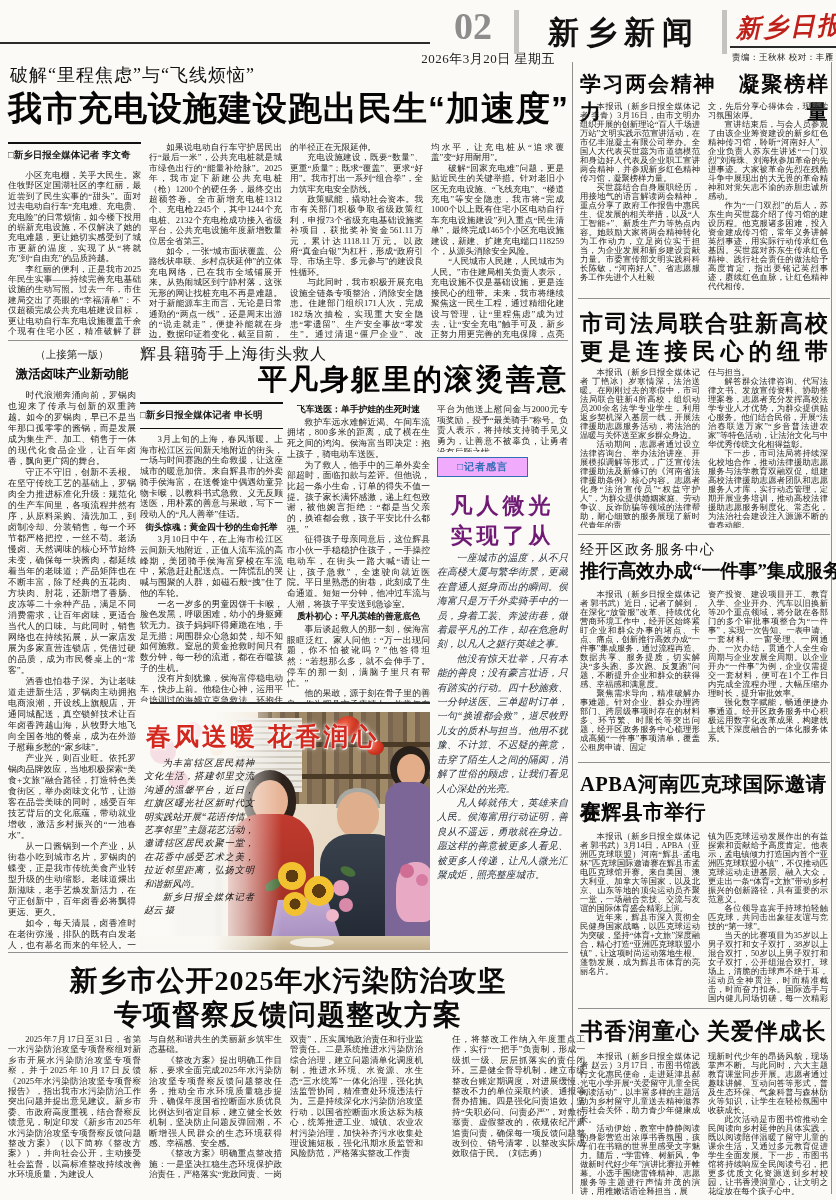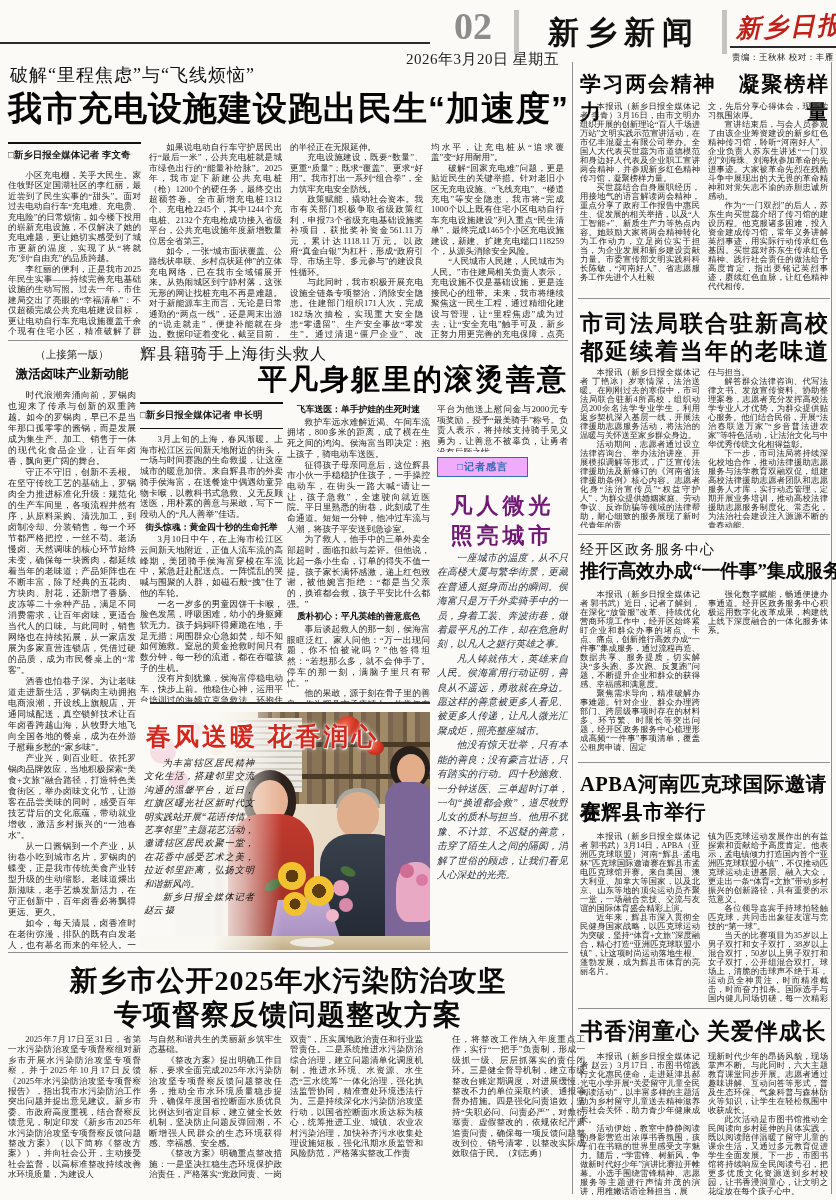--- a/index.html
+++ b/index.html
@@ -6,21 +6,21 @@
   html,body{background:#d9d9d5}
   .page{position:relative;width:836px;height:1200px;margin:0 auto;background:#fbfaf6;
         font-family:"Liberation Serif","DejaVu Serif",serif;color:#1c1c1c;overflow:hidden}
   .abs{position:absolute}
   .rule{position:absolute;background:#2b2b2b}
   .h-hei{font-family:"Liberation Sans","DejaVu Sans",sans-serif;font-weight:900}
   .h-song{font-family:Liberation Serif, serif;font-weight:bold}
   .jl{text-align:justify;text-align-last:justify}
   
   .page-num{font-family:"Liberation Serif",serif;font-weight:bold;font-size:38px;color:#8d8d8d;text-align:center}
-  .hdr-date{font-size:15px;color:#222;letter-spacing:.5px}
+  .hdr-date{font-size:13px;color:#222;text-align:center;letter-spacing:.5px}
   .vbar{position:absolute;width:5px;height:44px;background:#c3c3c0}
   .section-title{font-size:31px;letter-spacing:7px;text-align:center;color:#101010}
   .masthead{font-size:25px;font-weight:bold;font-style:italic;color:#c0201a;transform:rotate(-2deg);letter-spacing:2px;white-space:nowrap}
   .editors{font-size:8.5px;color:#222;letter-spacing:.5px}
   
   .art-body{position:absolute;overflow:hidden}
   .art-body p{margin:0;text-align:justify;text-indent:2em;color:#262626}
   .art-body p.cont{text-indent:0}
   .art-body p.sub{text-indent:0;text-align:center;font-weight:bold;
      font-family:"Liberation Sans","DejaVu Sans",sans-serif;margin:2px 0;color:#111}
@@ -169,38 +169,38 @@
         <p>3月上旬的上海，春风渐暖。上海市松江区云间新天地附近的街头，一场与时间赛跑的生命救援，让这座城市的暖意加倍。来自辉县市的外卖骑手侯海富，在送餐途中偶遇幼童异物卡喉，以教科书式急救、义无反顾送医，用朴素的善意与果敢，写下一段动人的“凡人善举”佳话。</p>
         <p class="sub">街头惊魂：黄金四十秒的生命托举</p>
         <p>3月10日中午，在上海市松江区云间新天地附近，正值人流车流的高峰期，美团骑手侯海富穿梭在车流中，紧急赶赴配送点。一阵慌乱的哭喊与围聚的人群，如磁石般“拽”住了他的车轮。</p>
         <p>一名一岁多的男童因饼干卡喉，脸色发黑，呼吸困难，幼小的身躯瘫软无力。孩子妈妈吓得瘫跪在地，手足无措；周围群众心急如焚，却不知如何施救。窒息的黄金抢救时间只有数分钟，每一秒的流逝，都在吞噬孩子的生机。</p>
         <p>没有片刻犹豫，侯海富停稳电动车，快步上前。他稳住心神，运用平台培训过的海姆立克急救法，环抱住孩子，精准发力，快速冲击孩子腹部。一秒，两秒……四十秒的生死竞速后，卡在气道的饼干被咳出，孩子发出微弱的啼哭。险情暂解，可孩子依旧双眼紧闭、意识不清，必须立刻送医。</p>
       </div>
   </div>
   <div class="art-body f-rescue" style="left:287px;top:402px;width:143px;height:300px">
       <p class="sub">飞车送医：单手护娃的生死时速</p>
       <p>救护车远水难解近渴、午间车流拥堵，800多米的距离，成了横在生死之间的鸿沟。侯海富当即决定：抱上孩子，骑电动车送医。</p>
+      <p>为了救人，他手中的三单外卖全部超时，面临扣款与差评。但他说，比起一条小生命，订单的得失不值一提。孩子家长满怀感激，递上红包致谢，被他婉言拒绝：“都是当父亲的，换谁都会救，孩子平安比什么都强。”</p>
       <p>征得孩子母亲同意后，这位辉县市小伙一手稳稳护住孩子，一手操控电动车，在街头一路大喊“请让一让，孩子急救”，全速驶向就近医院。平日里熟悉的街巷，此刻成了生命通道。短短一分钟，他冲过车流与人潮，将孩子平安送到急诊室。</p>
-      <p>为了救人，他手中的三单外卖全部超时，面临扣款与差评。但他说，比起一条小生命，订单的得失不值一提。孩子家长满怀感激，递上红包致谢，被他婉言拒绝：“都是当父亲的，换谁都会救，孩子平安比什么都强。”</p>
       <p class="sub">质朴初心：平凡英雄的善意底色</p>
       <p>事后谈起救人的那一刻，侯海富眼眶泛红。家人问他：“万一出现问题，你不怕被讹吗？”他答得坦然：“若想那么多，就不会伸手了。停车的那一刻，满脑子里只有帮忙。”</p>
       <p>他的果敢，源于刻在骨子里的善良。作为辉县市孟庄镇人，他常年在外奔波，却始终古道热肠，救助过迷路老人、帮扶过醉倒路人，这些在他眼里都是“举手之劳”。他的义举，也得到了温暖回响。美团</p>
     </div>
   <div class="art-body f-rescue" style="left:437px;top:404px;width:131px;height:48px">
       <p class="cont">平台为他送上慰问金与2000元专项奖励，授予“最美骑手”称号。负责人表示，将持续支持骑手见义勇为，让善意不被辜负，让勇者没有后顾之忧。</p>
     </div>
 
   <div class="abs" style="left:437px;top:456px;width:131px;height:478px;overflow:hidden">
     <div class="comm-label">□记者感言</div>
     <div class="comm-title" style="margin-top:14px">凡人微光</div>
-    <div class="comm-title">照亮城市</div>
+    <div class="comm-title">实现了从</div>
     <div class="comm-body">
         <p>一座城市的温度，从不只在高楼大厦与繁华街景，更藏在普通人挺身而出的瞬间。侯海富只是万千外卖骑手中的一员，身着工装、奔波街巷，做着最平凡的工作，却在危急时刻，以凡人之躯行英雄之事。</p>
+        <p>他没有惊天壮举，只有本能的善良；没有豪言壮语，只有踏实的行动。四十秒施救、一分钟送医、三单超时订单，一句“换谁都会救”，道尽牧野儿女的质朴与担当。他用不犹豫、不计算、不迟疑的善意，击穿了陌生人之间的隔阂，消解了世俗的顾虑，让我们看见人心深处的光亮。</p>
         <p>凡人铸就伟大，英雄来自人民。侯海富用行动证明，善良从不遥远，勇敢就在身边。愿这样的善意被更多人看见、被更多人传递，让凡人微光汇聚成炬，照亮整座城市。</p>
-        <p>他没有惊天壮举，只有本能的善良；没有豪言壮语，只有踏实的行动。四十秒施救、一分钟送医、三单超时订单，一句“换谁都会救”，道尽牧野儿女的质朴与担当。他用不犹豫、不计算、不迟疑的善意，击穿了陌生人之间的隔阂，消解了世俗的顾虑，让我们看见人心深处的光亮。</p>
       </div>
   </div>
 
   <div class="rule" style="left:150px;top:702px;width:280px;height:2px"></div>
   <div class="photo" style="left:140px;top:712px;width:290px;height:238px">
     <div class="ph-shelf"></div>
     <div class="ph-shelf-bar" style="top:30px"></div>
     <div class="ph-shelf-bar" style="top:62px"></div>
     <div class="ph-blind"></div>
     <div class="ph-lantern l1"></div>
@@ -268,39 +268,40 @@
       <p>买世蕊结合自身履职经历，用接地气的语言解读两会精神，重点分享了政府工作报告中惠民生、促发展的相关举措，以及“人工智能+”、新质生产力等热点内容。她鼓励大家将两会精神转化为工作动力，立足岗位实干担当，为企业发展和新乡建设贡献力量。市委宣传部文明实践科科长陈敏，“河南好人”、省志愿服务工作先进个人杜毅</p>
     </div>
   <div class="art-body f-rail" style="left:708px;top:102px;width:120px;height:190px">
       <p class="cont">文，先后分享心得体会，现场学习氛围浓厚。</p>
       <p>宣讲结束后，与会人员参观了由该企业筹资建设的新乡红色精神传习馆，聆听“河南好人”、企业负责人苏东生讲述“一门双烈”刘海珠、刘海秋参加革命的先进事迹。大家被革命先烈在残酷斗争中展现出的大无畏的革命精神和对党矢志不渝的赤胆忠诚所感动。</p>
       <p>作为“一门双烈”的后人，苏东生向买世蕊介绍了传习馆的建设历程。他克服诸多困难，投入资金建成传习馆，常年义务讲解英烈事迹，用实际行动传承红色基因。买世蕊对苏东生传承红色精神、践行社会责任的做法给予高度肯定，指出要铭记英烈事迹，赓续红色血脉，让红色精神代代相传。</p>
     </div>
   <div class="gray-rule" style="left:578px;top:298px;width:252px;height:1px"></div>
 
   <div class="abs rail-h2line h-song jl" style="left:580px;top:308px;width:248px">市司法局联合驻新高校</div>
-  <div class="abs rail-h2line h-song jl" style="left:580px;top:336px;width:248px">都延续着当年的老味道</div>
+  <div class="abs rail-h2line h-song jl" style="left:580px;top:336px;width:248px">更是连接民心的纽带</div>
   <div class="art-body f-rail" style="left:580px;top:368px;width:120px;height:160px">
       <p>本报讯（新乡日报全媒体记者 丁艳冰）岁寒情深，法治送暖。在刚刚过去的寒假中，市司法局联合驻新4所高校，组织动员200余名法学专业学生，利用返乡契机深入基层一线，开展法律援助志愿服务活动，将法治的温暖与关怀送至家乡群众身边。</p>
       <p>活动期间，志愿者通过设立法律咨询台、举办法治讲座、开展模拟调解等形式，广泛宣传法律援助法及新修订的《河南省法律援助条例》核心内容。志愿者化身“法治宣传员”“权益守护人”，为群众提供婚姻家庭、劳动争议、反诈防骗等领域的法律帮助，耐心细致的服务展现了新时代青年的责</p>
     </div>
   <div class="art-body f-rail" style="left:708px;top:368px;width:120px;height:160px">
       <p class="cont">任与担当。</p>
       <p>解答群众法律咨询、代写法律文书、发放宣传资料、协助整理案卷，志愿者充分发挥高校法学专业人才优势，为群众提供贴心服务。他们结合民俗，开展“法治春联送万家”“乡音普法进农家”等特色活动，让法治文化与中华优秀传统文化相得益彰。</p>
       <p>下一步，市司法局将持续深化校地合作，推动法律援助志愿服务与法学教育双融双促，组建高校法律援助志愿者团队和志愿服务人才库，实行动态管理，定期开展业务培训，推动高校法律援助志愿服务制度化、常态化，为法治社会建设注入源源不断的青春动能。</p>
     </div>
   <div class="gray-rule" style="left:578px;top:534px;width:252px;height:1px"></div>
 
   <div class="abs rail-kicker" style="left:580px;top:541px;width:248px">经开区政务服务中心</div>
   <div class="abs rail-h3 h-song" style="left:580px;top:558px;width:250px">推行高效办成“一件事”集成服务</div>
   <div class="art-body f-rail" style="left:580px;top:590px;width:120px;height:166px">
       <p>本报讯（新乡日报全媒体记者 郭书武）近日，记者了解到，在深化“放管服”改革、持续优化营商环境工作中，经开区始终紧盯企业和群众办事的堵点、卡点、痛点，创新推行高效办成“一件事”集成服务，通过流程再造、数据共享、服务提质，切实解决“多头跑、多次跑、反复跑”问题，不断提升企业和群众的获得感、幸福感和满意度。</p>
       <p>聚焦需求导向，精准破解办事难题。针对企业、群众办理跨部门、跨层级事项时存在的材料多、环节繁、时限长等突出问题，经开区政务服务中心梳理形成高频“一件事”事项清单，覆盖公租房申请、固定</p>
     </div>
   <div class="art-body f-rail" style="left:708px;top:590px;width:120px;height:166px">
+      <p class="cont">资产投资、建设项目开工、教育入学、企业开办、汽车以旧换新等20个重点领域，将分散在各部门的多个审批事项整合为“一件事”，实现一次告知、一表申请、一套材料、一窗受理、一网通办、一次办结，贯通个人全生命周期与企业发展全周期。以企业开办“一件事”为例，企业仅需提交一套材料，便可在1个工作日内完成全流程办理，大幅压缩办理时长，提升审批效率。</p>
       <p>强化数字赋能，畅通便捷办事通道。经开区政务服务中心积极运用数字化改革成果，构建线上线下深度融合的一体化服务体系。</p>
     </div>
   <div class="gray-rule" style="left:578px;top:762px;width:252px;height:1px"></div>
 
   <div class="abs rail-h4 h-song" style="left:580px;top:770px;width:250px">APBA河南匹克球国际邀请赛</div>
   <div class="abs rail-h4 h-song" style="left:580px;top:798px;width:250px">在辉县市举行</div>
   <div class="art-body f-rail" style="left:580px;top:832px;width:120px;height:170px">
       <p>本报讯（新乡日报全媒体记者 郭书武）3月14日，APBA（亚洲匹克球联盟）河南“辉县·孟电杯”匹克球国际邀请赛在辉县市孟电匹克球馆开赛。来自美国、澳大利亚、加拿大等国家，以及北京、山东等地的顶尖运动员齐聚一堂，一场融合竞技、交流与友谊的国际体育盛会精彩上演。</p>
       <p>近年来，辉县市深入贯彻全民健身国家战略，以匹克球运动为突破，坚持“体育+文旅”深度融合，精心打造“亚洲匹克球联盟小镇”，让这项时尚运动落地生根、蓬勃发展，成为辉县市体育的亮丽名片。</p>
     </div>

